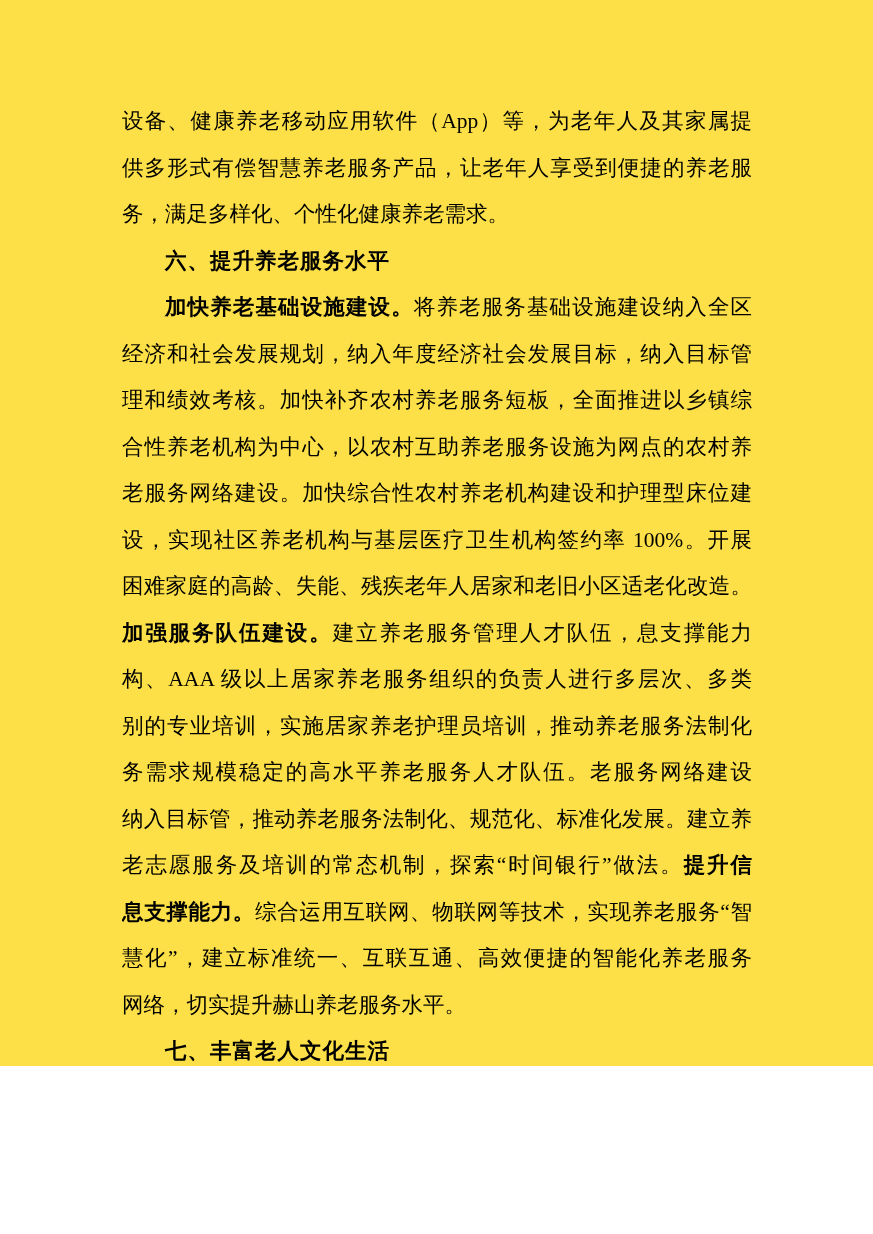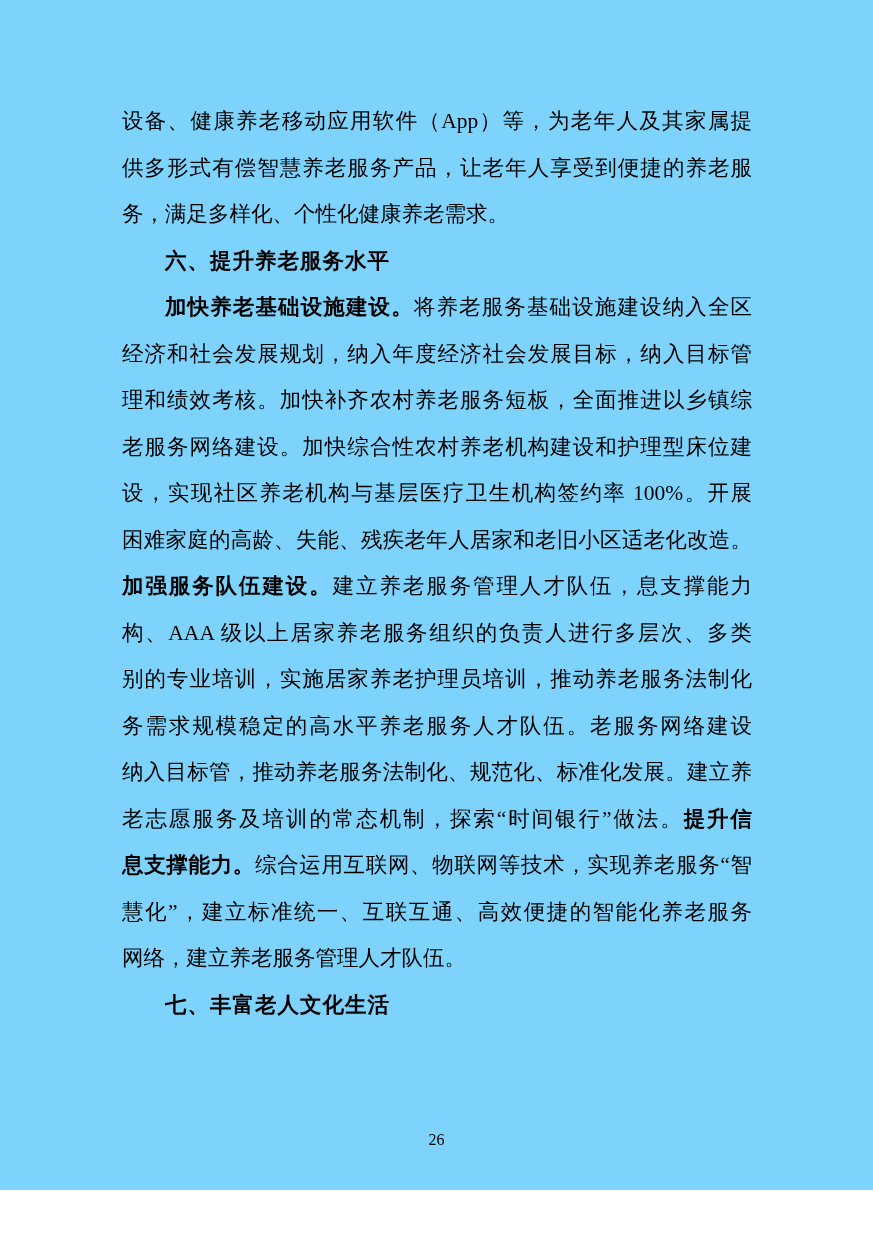--- a/index.html
+++ b/index.html
@@ -5,22 +5,22 @@
   * { margin: 0; padding: 0; box-sizing: border-box; }
   html, body { background: #ffffff; }
   body {
     width: 873px;
     height: 1234px;
     font-family: "Liberation Serif", "DejaVu Serif", serif;
   }
   .page {
     position: relative;
     width: 873px;
-    height: 1190px;
-    background: #7dd3fc;
+    height: 1066px;
+    background: #fde047;
     overflow: hidden;
   }
   .content {
     position: absolute;
     left: 122px;
     top: 98px;
     width: 630px;
     font-size: 21.5px;
     color: #000000;
   }
@@ -56,28 +56,29 @@
 
 <div class="page">
   <div class="content" id="doc-lines">
       <div class="line align-justify"><span>设备、健康养老移动应用软件（App）等，为老年人及其家属提</span></div>
       <div class="line align-justify"><span>供多形式有偿智慧养老服务产品，让老年人享受到便捷的养老服</span></div>
       <div class="line align-left"><span>务，满足多样化、个性化健康养老需求。</span></div>
       <div class="line align-left indent heading"><span class="bold">六、提升养老服务水平</span></div>
       <div class="line align-justify indent"><span class="bold">加快养老基础设施建设。</span><span>将养老服务基础设施建设纳入全区</span></div>
       <div class="line align-justify"><span>经济和社会发展规划，纳入年度经济社会发展目标，纳入目标管</span></div>
       <div class="line align-justify"><span>理和绩效考核。加快补齐农村养老服务短板，全面推进以乡镇综</span></div>
+      <div class="line align-justify"><span>合性养老机构为中心，以农村互助养老服务设施为网点的农村养</span></div>
       <div class="line align-justify"><span>老服务网络建设。加快综合性农村养老机构建设和护理型床位建</span></div>
       <div class="line align-justify"><span>设，实现社区养老机构与基层医疗卫生机构签约率 100%。开展</span></div>
       <div class="line align-justify"><span>困难家庭的高龄、失能、残疾老年人居家和老旧小区适老化改造。</span></div>
       <div class="line align-justify"><span class="bold">加强服务队伍建设。</span><span>建立养老服务管理人才队伍，息支撑能力</span></div>
       <div class="line align-justify"><span>构、AAA 级以上居家养老服务组织的负责人进行多层次、多类</span></div>
       <div class="line align-justify"><span>别的专业培训，实施居家养老护理员培训，推动养老服务法制化</span></div>
       <div class="line align-justify"><span>务需求规模稳定的高水平养老服务人才队伍。老服务网络建设</span></div>
       <div class="line align-justify"><span>纳入目标管，推动养老服务法制化、规范化、标准化发展。建立养</span></div>
       <div class="line align-justify"><span>老志愿服务及培训的常态机制，探索“时间银行”做法。</span><span class="bold">提升信</span></div>
       <div class="line align-justify"><span class="bold">息支撑能力。</span><span>综合运用互联网、物联网等技术，实现养老服务“智</span></div>
       <div class="line align-justify"><span>慧化”，建立标准统一、互联互通、高效便捷的智能化养老服务</span></div>
-      <div class="line align-left"><span>网络，建立养老服务管理人才队伍。</span></div>
+      <div class="line align-left"><span>网络，切实提升赫山养老服务水平。</span></div>
       <div class="line align-left indent heading"><span class="bold">七、丰富老人文化生活</span></div>
     </div>
   <div class="page-number">26</div>
 </div>
 
 </body></html>

